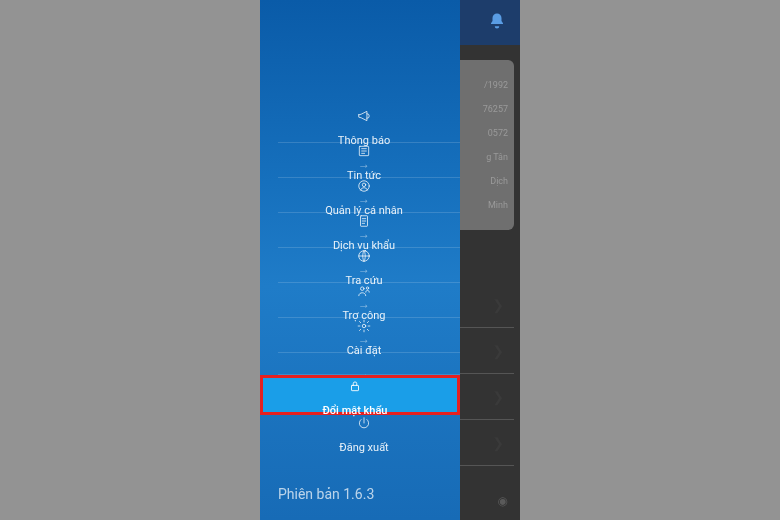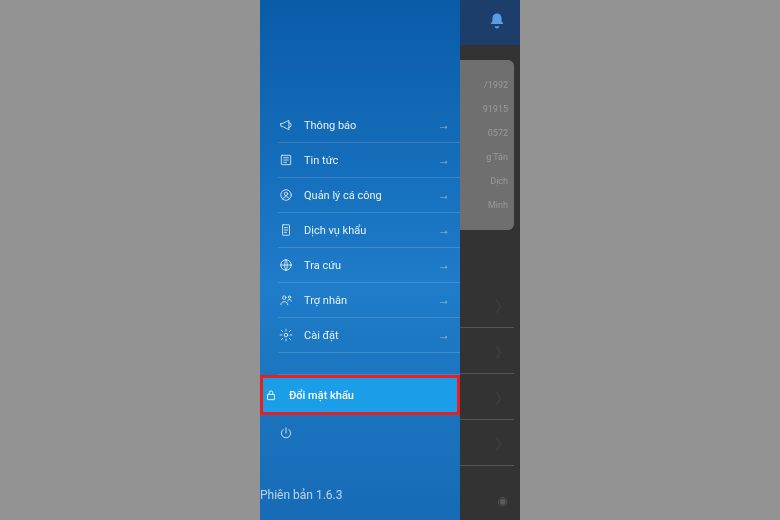--- a/index.html
+++ b/index.html
@@ -104,20 +104,21 @@
       padding-left: 18px;
     }
     .menu-item {
       display: flex;
       align-items: center;
       height: 35px;
       border-bottom: 1px solid rgba(255,255,255,0.15);
       gap: 10px;
       padding-right: 10px;
       position: relative;
+      flex-direction: column;
     }
     .menu-item:last-child { border-bottom: none; }
     .menu-item.highlighted {
       background: #1a9ee8;
       margin-left: -18px;
       border: 3px solid #e62020;
       height: 40px;
     }
     .menu-gap {
       height: 22px;
@@ -137,23 +138,23 @@
       color: rgba(255,255,255,0.9);
       font-size: 11px;
       font-weight: 400;
     }
     .menu-item.highlighted .menu-label { color: #fff; font-weight: 500; }
     .menu-arrow {
       color: rgba(255,255,255,0.5);
       font-size: 12px;
     }
     .drawer-footer {
-      padding: 14px 0 18px;
+      padding: 14px 18px 18px;
       color: rgba(255,255,255,0.7);
-      font-size: 12px;
+      font-size: 14px;
     }
     .stroke-icon {
       stroke: rgba(255,255,255,0.85);
       stroke-width: 1.5;
       fill: none;
       stroke-linecap: round;
       stroke-linejoin: round;
     }
     .highlighted .stroke-icon { stroke: #fff; }
   </style>
@@ -166,21 +167,21 @@
     <div class="bg-content">
       <div class="bg-header">
         <span class="bell-icon">
           <svg viewBox="0 0 24 24" width="18" height="18">
               <path fill="#5a9de4" d="M12 2a6 6 0 00-6 6v4l-2 3v1h16v-1l-2-3V8a6 6 0 00-6-6zm0 20a3 3 0 003-3H9a3 3 0 003 3z"></path>
             </svg>
         </span>
       </div>
       <div class="bg-card">
         <div class="bg-row">/1992</div>
-        <div class="bg-row">91915</div>
+        <div class="bg-row">76257</div>
         <div class="bg-row">0572</div>
         <div class="bg-row">g Tân</div>
         <div class="bg-row">Dịch</div>
         <div class="bg-row">Minh</div>
       </div>
       <div class="bg-list">
         <div class="bg-list-item">
             <span class="chevron-right">❯</span>
           </div>
         <div class="bg-list-item">
@@ -223,21 +224,21 @@
         </div>
 
         <div class="menu-item">
           <span class="menu-icon">
             <svg viewBox="0 0 24 24">
                 <circle class="stroke-icon" cx="12" cy="12" r="9"></circle>
                 <circle class="stroke-icon" cx="12" cy="10" r="3"></circle>
                 <path class="stroke-icon" d="M6 19c1-3 4-4 6-4s5 1 6 4"></path>
               </svg>
           </span>
-          <span class="menu-label">Quản lý cá công</span>
+          <span class="menu-label">Quản lý cá nhân</span>
           <span class="menu-arrow">→</span>
         </div>
 
         <div class="menu-item">
           <span class="menu-icon">
             <svg viewBox="0 0 24 24">
                 <rect class="stroke-icon" x="6" y="3" width="12" height="18" rx="1"></rect>
                 <path class="stroke-icon" d="M9 8h6M9 12h6M9 16h4"></path>
               </svg>
           </span>
@@ -258,21 +259,21 @@
 
         <div class="menu-item">
           <span class="menu-icon">
             <svg viewBox="0 0 24 24">
                 <circle class="stroke-icon" cx="9" cy="8" r="3"></circle>
                 <path class="stroke-icon" d="M3 20c0-3 3-5 6-5s6 2 6 5"></path>
                 <circle class="stroke-icon" cx="18" cy="7" r="2"></circle>
                 <path class="stroke-icon" d="M15 14c0-2 1.5-3 3-3s3 1 3 3"></path>
               </svg>
           </span>
-          <span class="menu-label">Trợ nhân</span>
+          <span class="menu-label">Trợ công</span>
           <span class="menu-arrow">→</span>
         </div>
 
         <div class="menu-item">
           <span class="menu-icon">
             <svg viewBox="0 0 24 24">
                 <circle class="stroke-icon" cx="12" cy="12" r="3"></circle>
                 <path class="stroke-icon" d="M12 2v3M12 19v3M4.2 4.2l2.1 2.1M17.7 17.7l2.1 2.1M2 12h3M19 12h3M4.2 19.8l2.1-2.1M17.7 6.3l2.1-2.1"></path>
               </svg>
           </span>
@@ -291,20 +292,21 @@
           </span>
           <span class="menu-label">Đổi mật khẩu</span>
         </div>
 
         <div class="menu-item">
           <span class="menu-icon">
             <svg viewBox="0 0 24 24">
                 <path class="stroke-icon" d="M12 3v9M7 6a8 8 0 1010 0"></path>
               </svg>
           </span>
+          <span class="menu-label">Đăng xuất</span>
         </div>
 
       </div>
 
       <div class="drawer-footer">
         <span>Phiên bản 1.6.3</span>
       </div>
     </div>
 
   </div>

